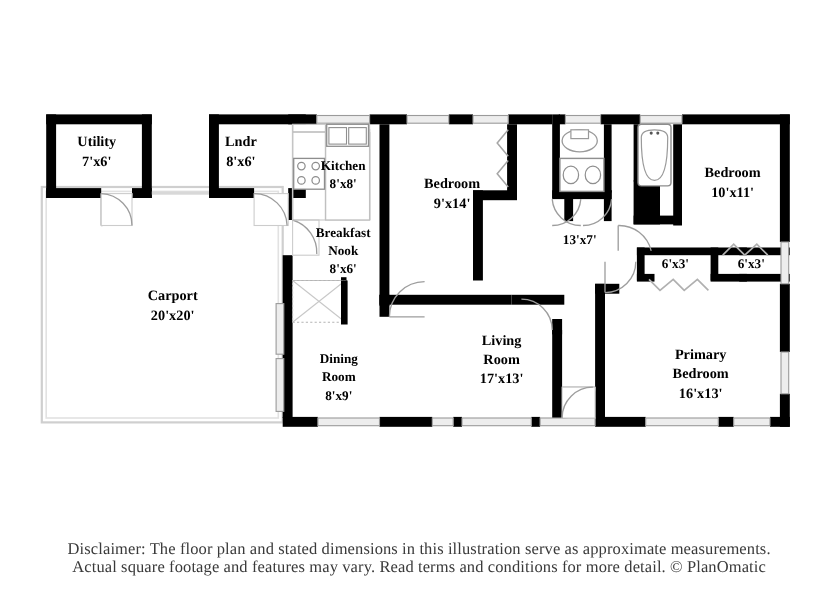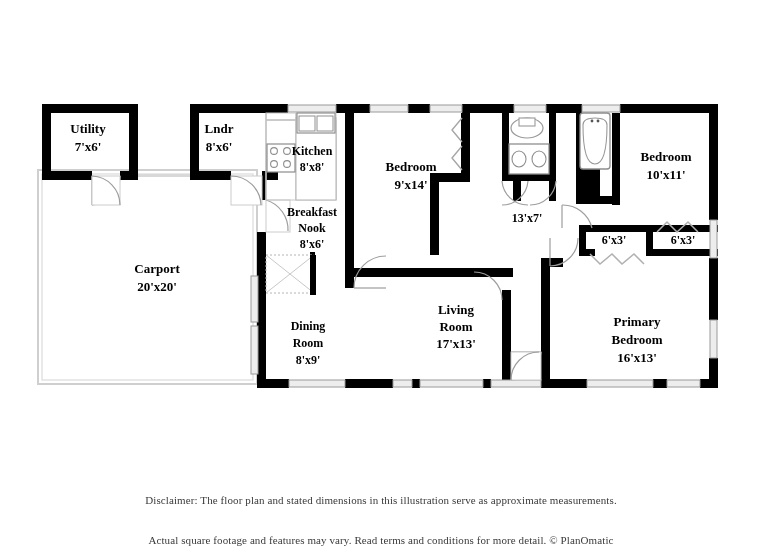--- a/index.html
+++ b/index.html
@@ -37,27 +37,27 @@
   }
   .rl-md { font-size: 13px; }
   .rl-sm { font-size: 12px; }
   .disclaimer {
     position: absolute;
     left: 0;
     top: 492px;
     width: 762px;
     text-align: center;
     font-family: "Liberation Serif", "DejaVu Serif", serif;
-    font-size: 11px;
+    font-size: 15px;
     color: #3a3a3a;
     line-height: 16px;
     letter-spacing: 0.1px;
   }
   .disclaimer .line1 { display: block; }
-  .disclaimer .line2 { display: block; margin-top: 24px; }
+  .disclaimer .line2 { display: block; }
 </style>
 </head>
 <body>
 
 <div id="floorplan-root">
 
   <svg id="plan-svg" viewBox="0 0 762 554" xmlns="http://www.w3.org/2000/svg">
 
     <g>
       <rect x="38" y="170" width="219" height="214" fill="#ffffff" stroke="#cfcfcf" stroke-width="2"></rect>

